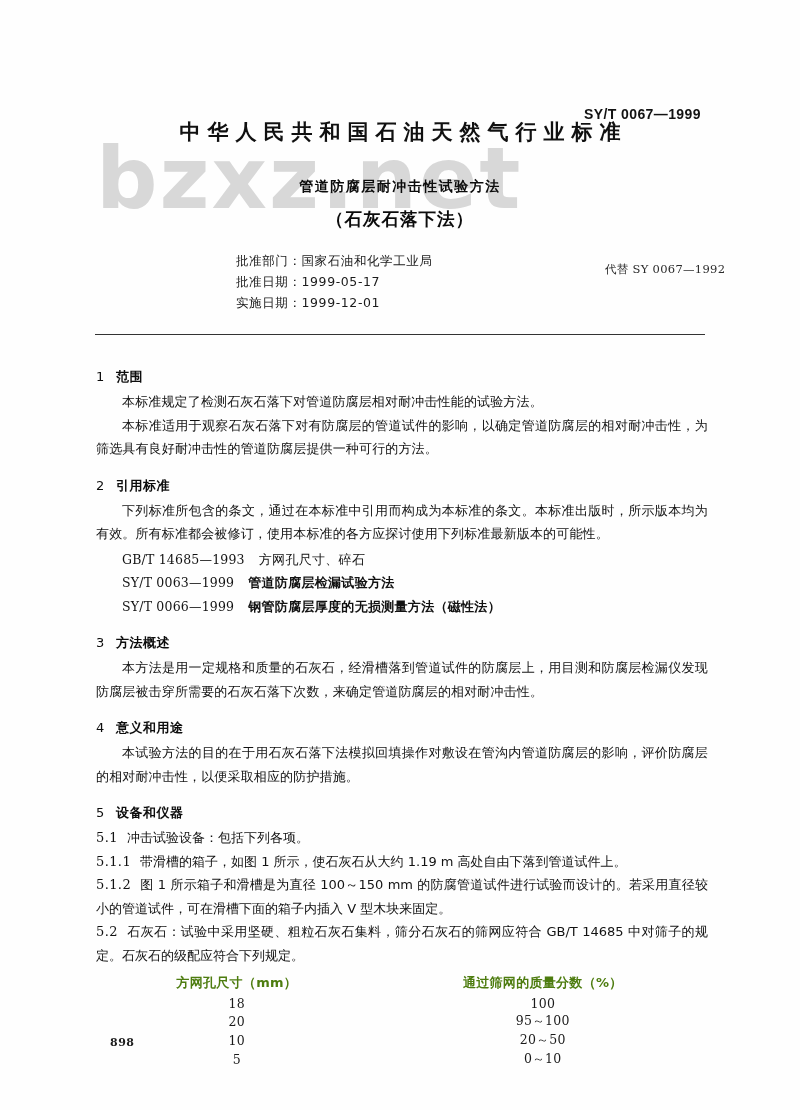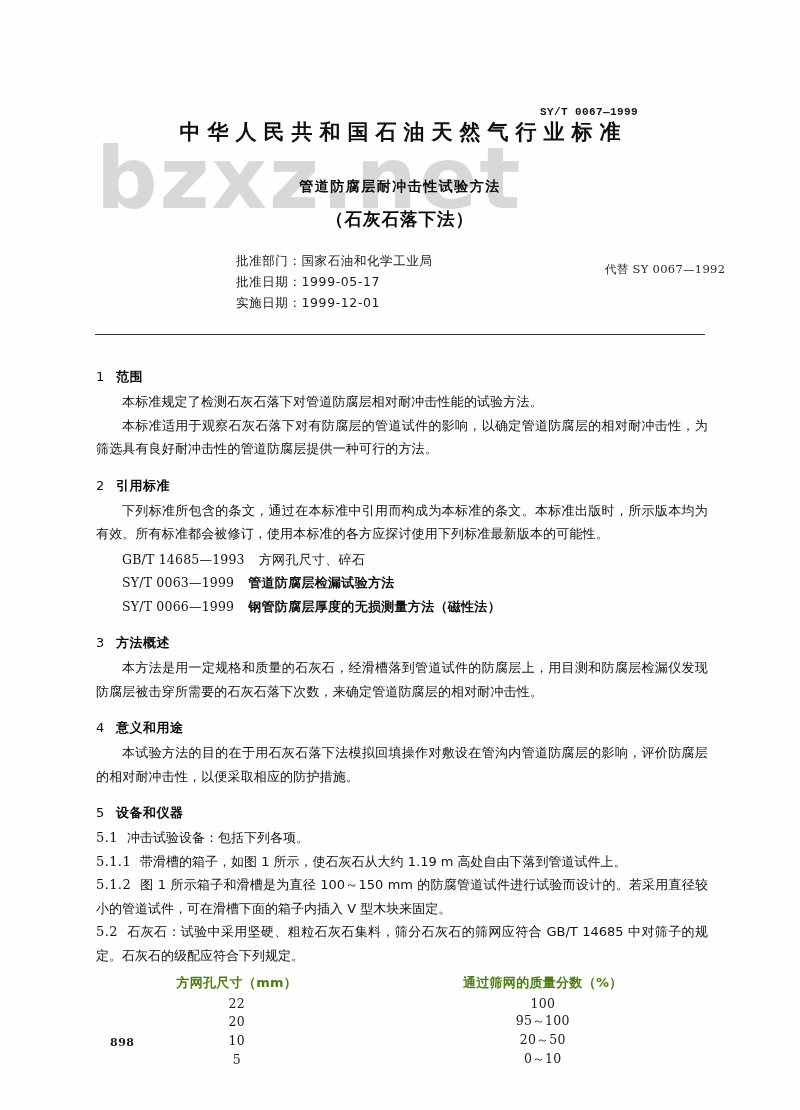--- a/index.html
+++ b/index.html
@@ -68,25 +68,25 @@
     text-align: center;
     font-size: 17.5px;
     font-weight: bold;
     letter-spacing: 1px;
     margin-top: 11px;
     color: #0c0c0c;
   }
 
   .std-number {
     position: absolute;
-    left: 540px;
+    left: 584px;
     top: 106px;
     width: 200px;
-    font-family: Liberation Mono, monospace;
-    font-size: 11px;
+    font-family: Liberation Sans, sans-serif;
+    font-size: 14px;
     font-weight: bold;
     letter-spacing: 0.4px;
     color: #121212;
     z-index: 4;
   }
 
   
   .meta {
     position: absolute;
     left: 236px;
@@ -320,21 +320,21 @@
             <col class="c2">
           </colgroup>
         <thead>
           <tr>
             <th>方网孔尺寸（mm）</th>
             <th>通过筛网的质量分数（%）</th>
           </tr>
         </thead>
         <tbody>
           <tr>
-            <td>22</td>
+            <td>18</td>
             <td>100</td>
           </tr>
           <tr>
             <td>20</td>
             <td>95～100</td>
           </tr>
           <tr>
             <td>10</td>
             <td>20～50</td>
           </tr>

